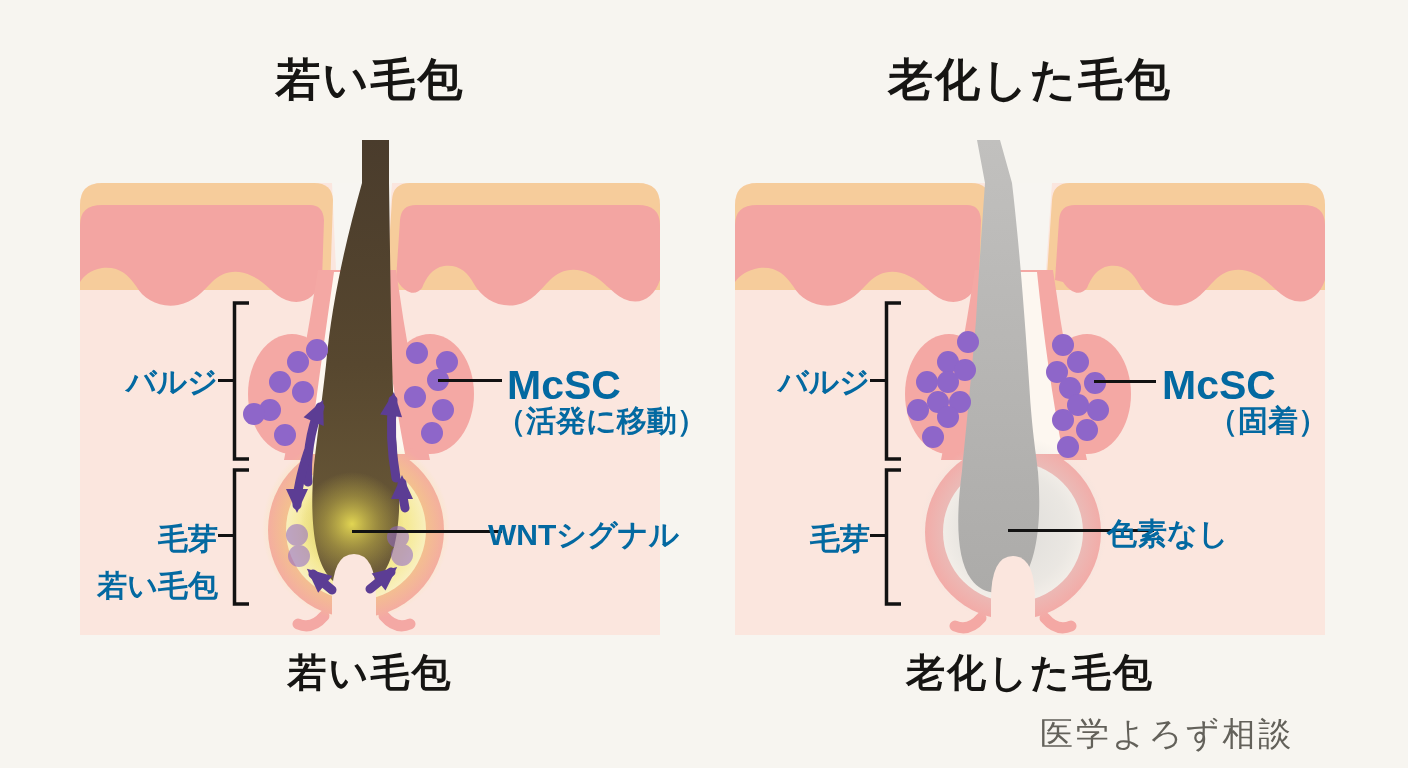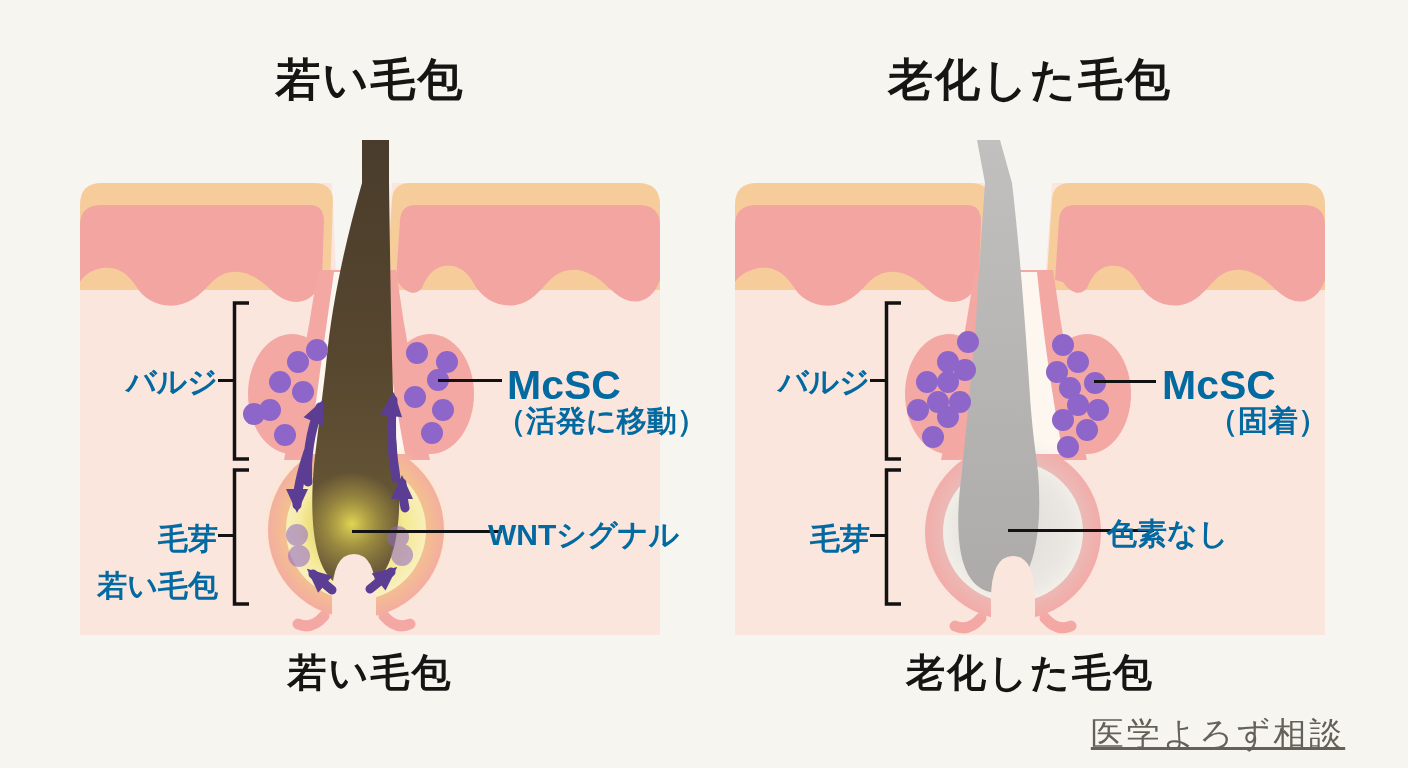--- a/index.html
+++ b/index.html
@@ -33,25 +33,24 @@
     font-size:39px;font-weight:800;letter-spacing:2px;color:#161513;
   }
   .lbl{position:absolute;font-weight:700;color:#0369a1;white-space:nowrap}
   .lbl.right{text-align:right}
   .s30{font-size:30px}
   .s31{font-size:41px}
   .s26{font-size:30px}
   .line{position:absolute;height:3px;background:#121212}
   .dash{position:absolute;height:3px;width:15px;background:#121212}
   .watermark{
-    position:absolute;left:1040px;top:712px;width:356px;text-align:center;
+    position:absolute;left:1040px;top:712px;width:356px;text-align:left;
     font-family:"Liberation Serif","DejaVu Serif",serif;
     font-size:33px;font-weight:500;color:var(--watermark-text,#63615a);
     letter-spacing:3px;
-    text-decoration:underline;
   }
 </style>
 </head>
 <body>
 
 <div class="title" style="left:80px;top:50px;width:580px">若い毛包</div>
 
 <svg class="panel-svg" style="left:80px;top:130px" width="580" height="515" viewBox="0 0 580 515">
   <defs>
     <linearGradient id="hairY" x1="0" y1="0" x2="0" y2="1">

